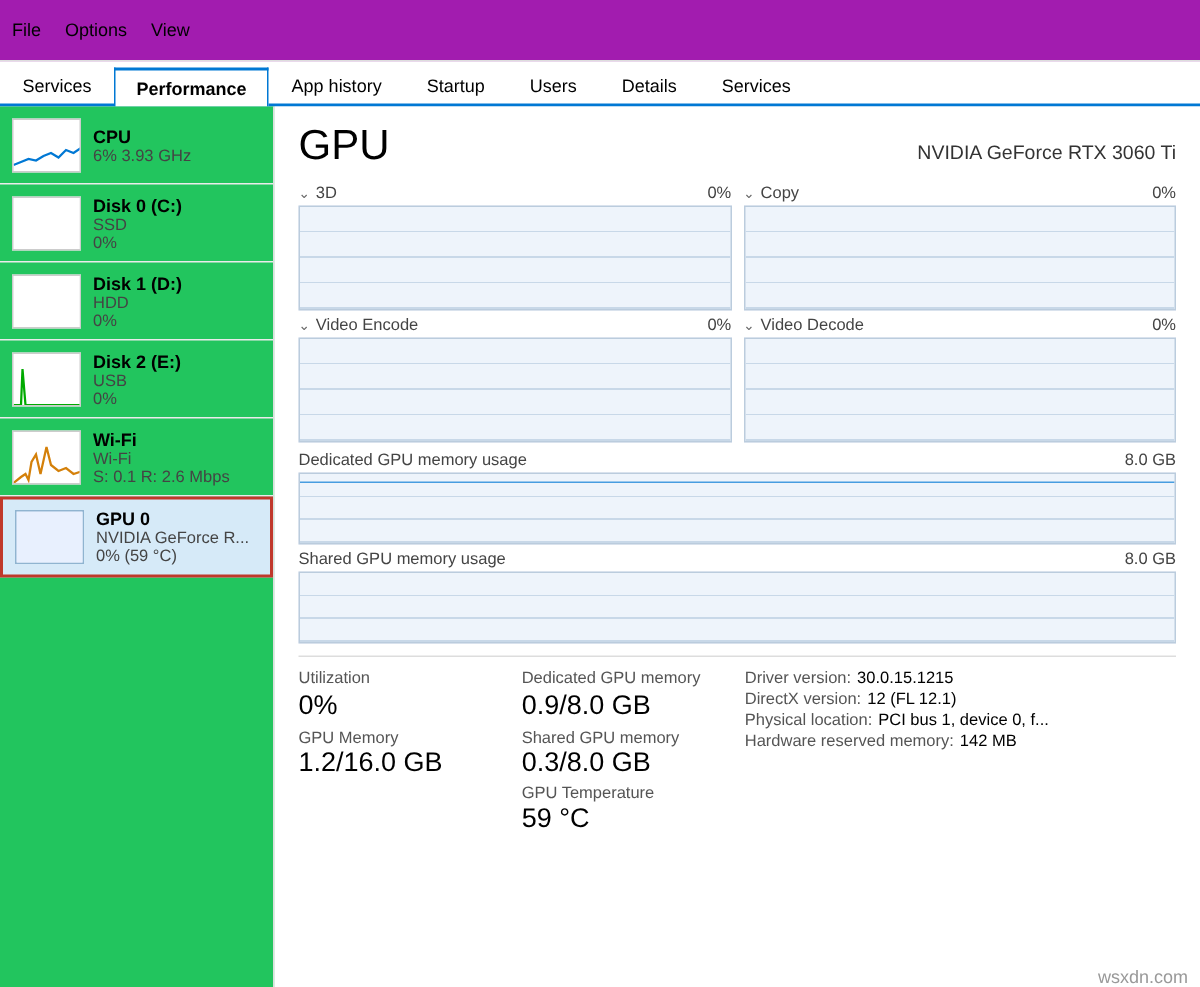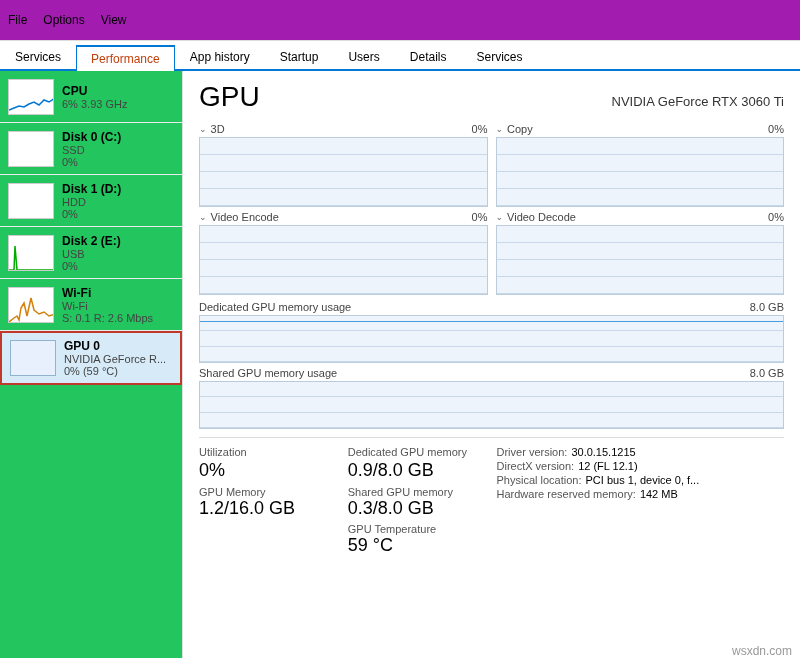--- a/index.html
+++ b/index.html
@@ -49,22 +49,22 @@
       border-bottom: none;
       color: #000;
       height: 26px;
       display: flex;
       align-items: center;
     }
     .tab-item.active {
       background: #fff;
       border-color: #0078d4 #0078d4 #fff #0078d4;
       border-top: 2px solid #0078d4;
-      font-weight: 400;
-      color: #c2410c;
+      font-weight: 700;
+      color: #000000;
       margin-bottom: -2px;
     }
 
     
     .main-layout {
       display: flex;
       height: calc(658px - 58px);
     }
 
     

